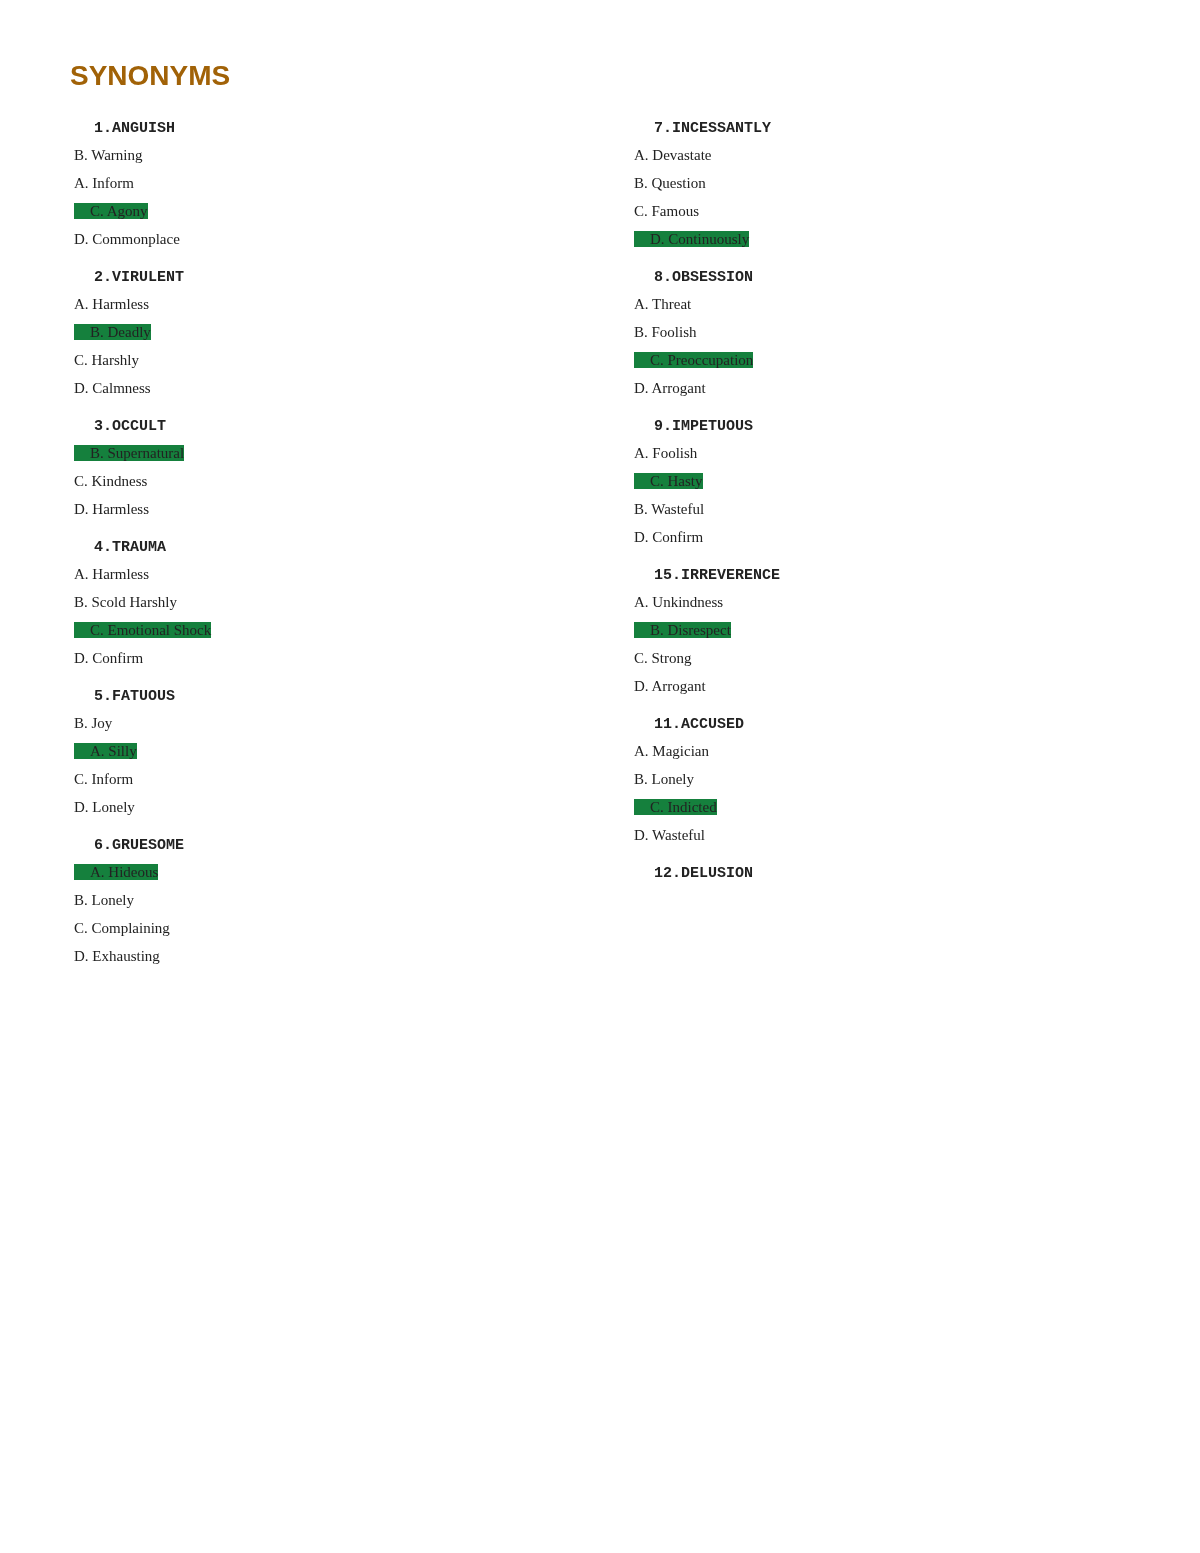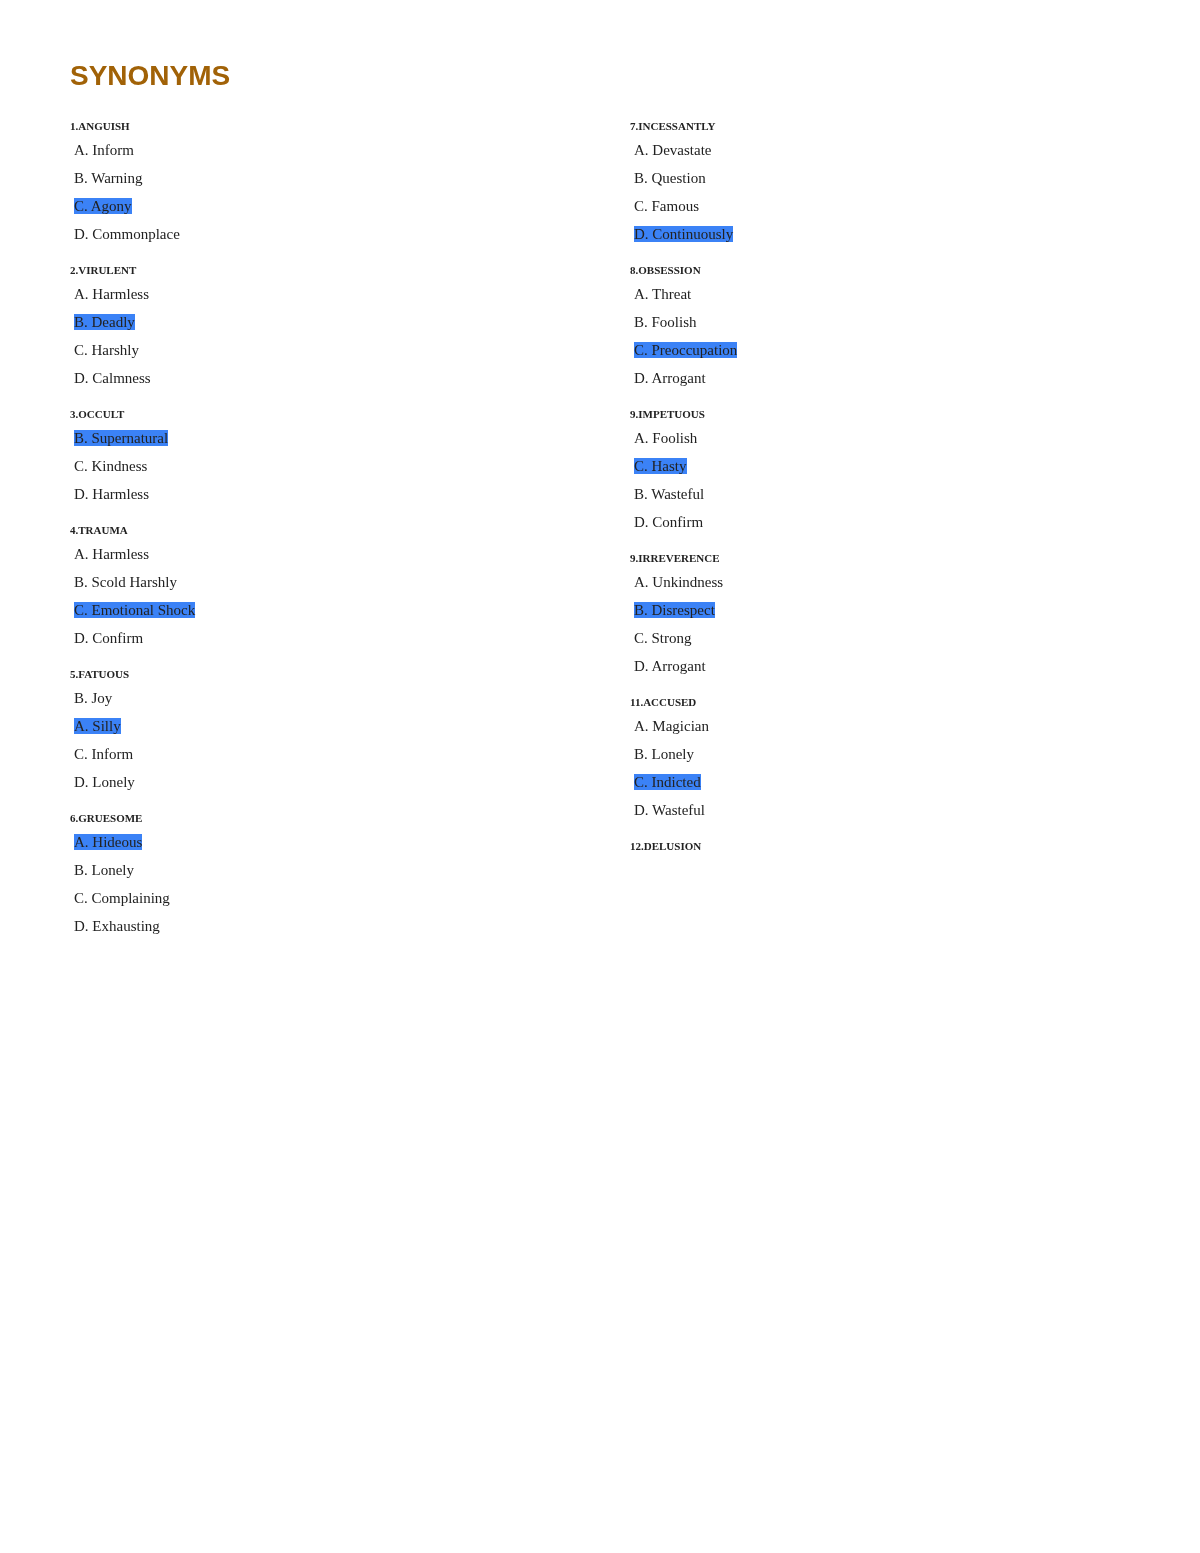--- a/index.html
+++ b/index.html
@@ -22,46 +22,48 @@
       gap: 60px;
     }
     .column {
       flex: 1;
     }
     .question-block {
       margin-bottom: 18px;
     }
     .question-label {
       font-weight: bold;
-      font-family: Liberation Serif, serif;
-      font-size: 11px;
+      font-family: Liberation Mono, monospace;
+      font-size: 15px;
       margin-bottom: 6px;
+      margin-left: 24px;
     }
     .answer-option {
       margin-bottom: 4px;
       padding-left: 4px;
       font-size: 15px;
       line-height: 1.6;
     }
     .highlighted {
-      background-color: #3b82f6;
+      background-color: #15803d;
       display: inline;
+      padding-left: 16px;
     }
   </style>
 </head>
 <body>
 
 <div class="page-title">SYNONYMS</div>
 
 <div class="columns">
   <div class="column" id="left-col">
       <div class="question-block">
         <div class="question-label">1.ANGUISH</div>
+        <div class="answer-option">B. Warning</div>
         <div class="answer-option">A. Inform</div>
-        <div class="answer-option">B. Warning</div>
         <div class="answer-option"><span class="highlighted">C. Agony</span></div>
         <div class="answer-option">D. Commonplace</div>
       </div>
       <div class="question-block">
         <div class="question-label">2.VIRULENT</div>
         <div class="answer-option">A. Harmless</div>
         <div class="answer-option"><span class="highlighted">B. Deadly</span></div>
         <div class="answer-option">C. Harshly</div>
         <div class="answer-option">D. Calmness</div>
       </div>
@@ -109,21 +111,21 @@
         <div class="answer-option">D. Arrogant</div>
       </div>
       <div class="question-block">
         <div class="question-label">9.IMPETUOUS</div>
         <div class="answer-option">A. Foolish</div>
         <div class="answer-option"><span class="highlighted">C. Hasty</span></div>
         <div class="answer-option">B. Wasteful</div>
         <div class="answer-option">D. Confirm</div>
       </div>
       <div class="question-block">
-        <div class="question-label">9.IRREVERENCE</div>
+        <div class="question-label">15.IRREVERENCE</div>
         <div class="answer-option">A. Unkindness</div>
         <div class="answer-option"><span class="highlighted">B. Disrespect</span></div>
         <div class="answer-option">C. Strong</div>
         <div class="answer-option">D. Arrogant</div>
       </div>
       <div class="question-block">
         <div class="question-label">11.ACCUSED</div>
         <div class="answer-option">A. Magician</div>
         <div class="answer-option">B. Lonely</div>
         <div class="answer-option"><span class="highlighted">C. Indicted</span></div>

